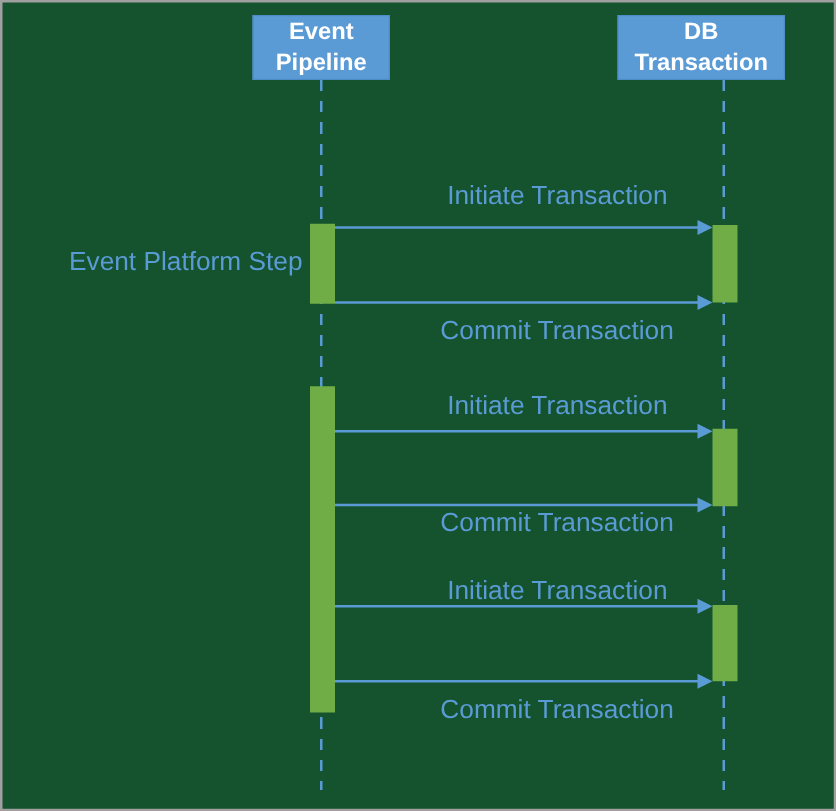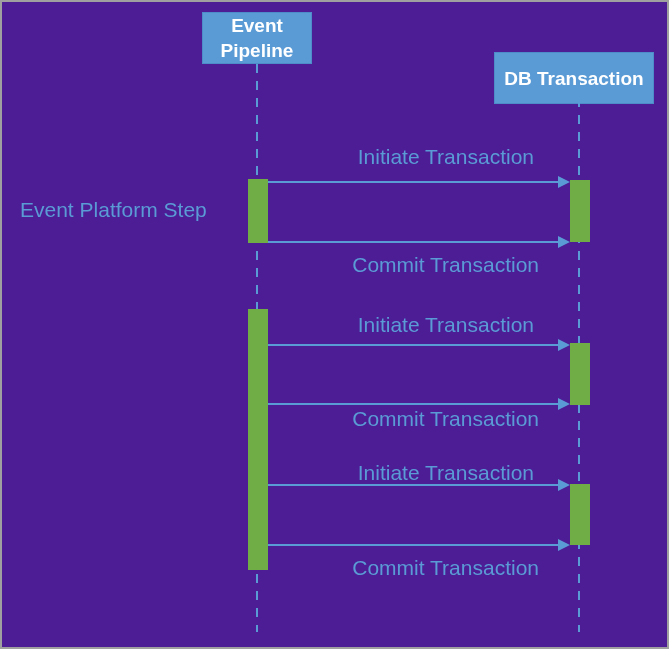--- a/index.html
+++ b/index.html
@@ -7,42 +7,42 @@
     --activation-green: #70AD47;
     --border-gray: #A0A0A0;
   }
   html, body { margin: 0; padding: 0; background: #fff; }
   .diagram {
     position: relative;
     width: 669px;
     height: 649px;
     box-sizing: border-box;
     border: 2px solid var(--border-gray);
-    background: #4c1d95;
+    background: #14532d;
     font-family: "Liberation Sans", sans-serif;
     overflow: hidden;
   }
   .actor-box {
     position: absolute;
     top: 10px;
     height: 52px;
     background: var(--accent-blue);
     border: 1px solid #4d8bc9;
     box-sizing: border-box;
     color: #fff;
     font-size: 19px;
     font-weight: bold;
     text-align: center;
     line-height: 25px;
     display: flex;
     align-items: center;
     justify-content: center;
   }
   .actor-event { left: 200px; width: 110px; }
-  .actor-db    { left: 492px; width: 160px; margin-top: 40px; }
+  .actor-db    { left: 492px; width: 134px; }
   .lifeline {
     position: absolute;
     top: 62px;
     width: 2px;
     height: 568px;
     background: repeating-linear-gradient(
       to bottom,
       var(--accent-blue) 0 9px,
       transparent 9px 17px
     );
@@ -97,21 +97,21 @@
   .msg-3 { left: 320px; top: 311px; width: 212px; }
   .msg-4 { left: 315px; top: 405px; width: 222px; }
   .msg-5 { left: 320px; top: 459px; width: 212px; }
   .msg-6 { left: 315px; top: 554px; width: 222px; }
   .annotation {
     position: absolute;
     left: 18px;
     width: 222px;
     color: var(--accent-blue);
     font-size: 21px;
-    text-align: left;
+    text-align: right;
     line-height: 31px;
   }
   .annotation-step  { top: 192px; }
   .annotation-async { top: 310px; }
 </style>
 </head>
 <body>
 
 <div class="diagram">
 

